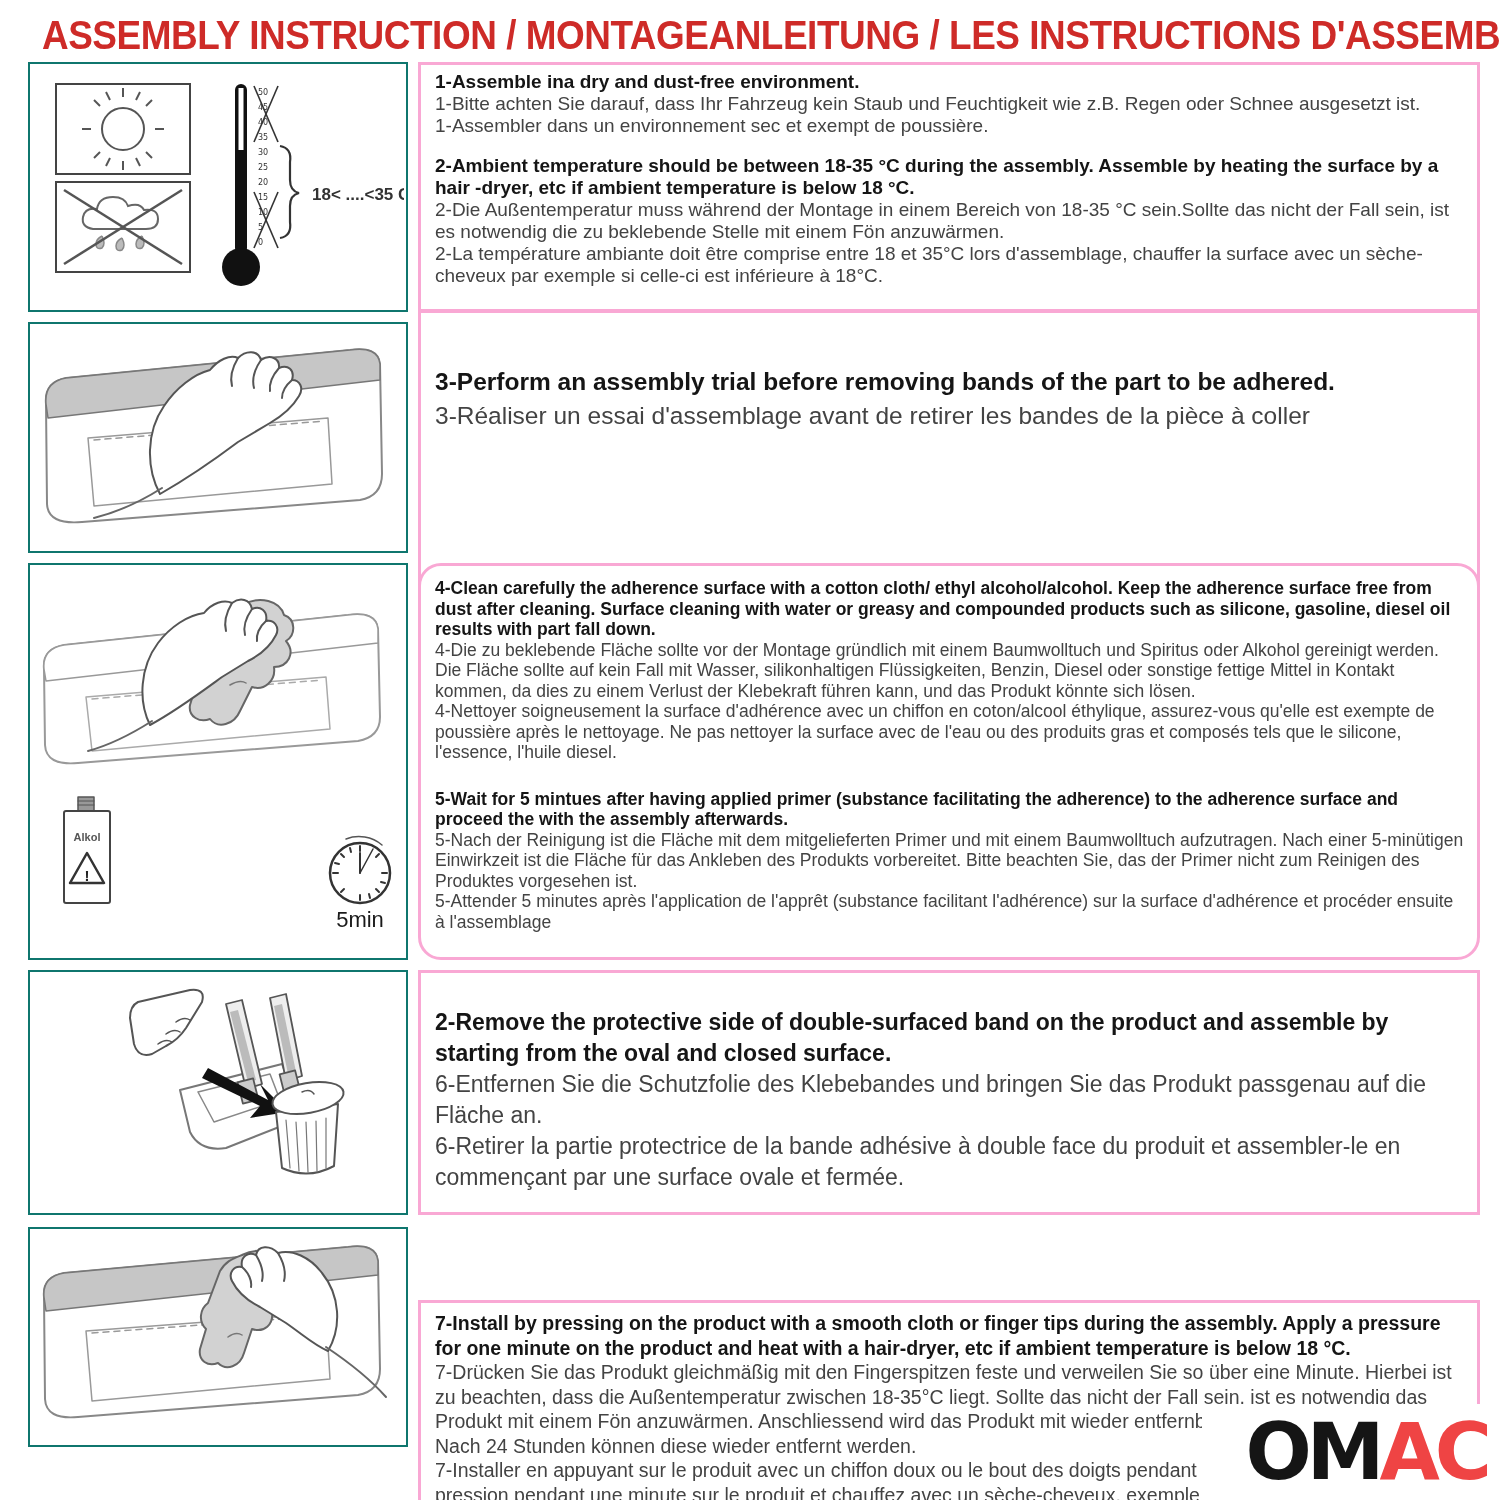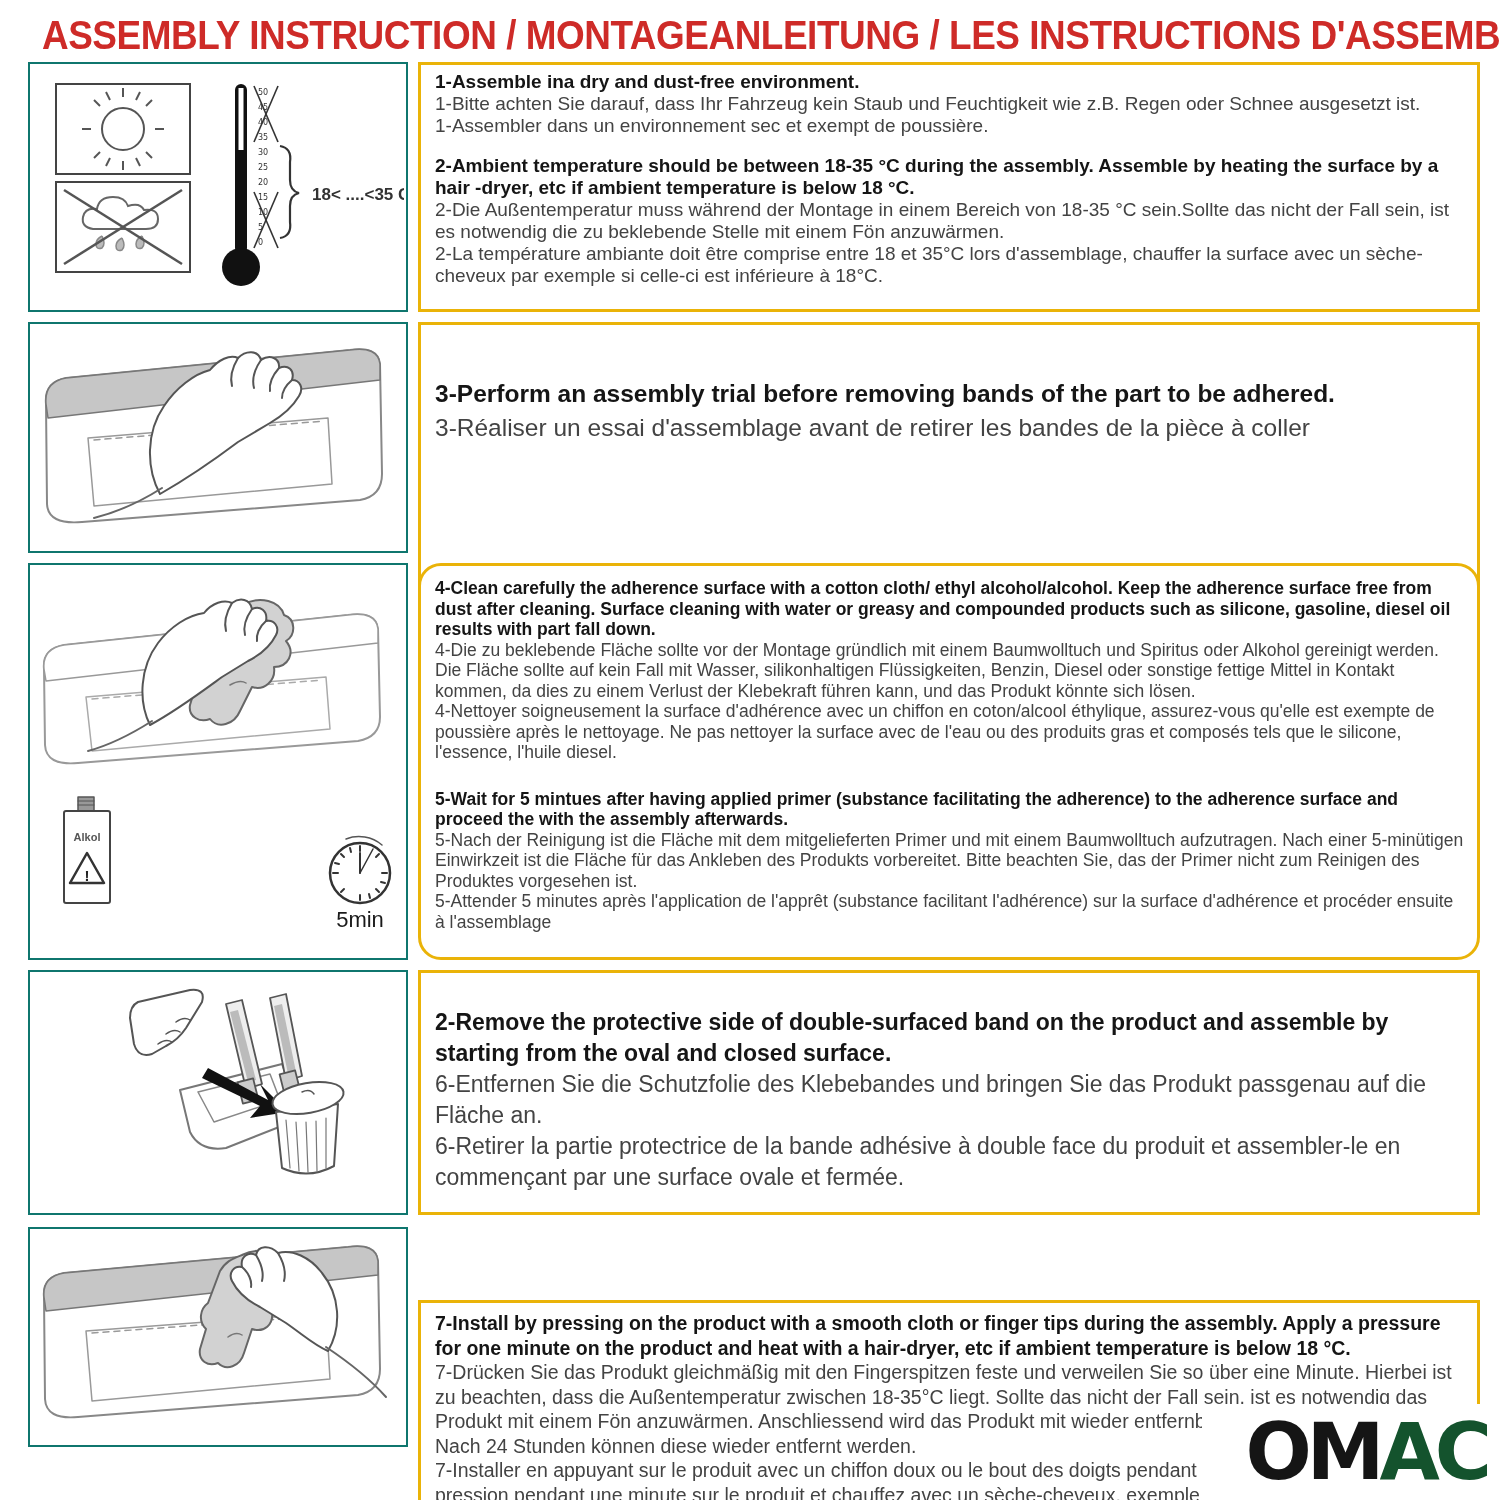--- a/index.html
+++ b/index.html
@@ -3,39 +3,39 @@
 <meta charset="utf-8">
 <style>
   html,body{margin:0;padding:0;background:#fff;}
   .page{position:relative;width:1500px;height:1500px;background:#fff;overflow:hidden;
         font-family:"Liberation Sans",sans-serif;}
   .title{position:absolute;left:42px;top:12px;font-size:41px;font-weight:bold;
          letter-spacing:-0.5px;color:#ce2b28;white-space:nowrap;
          transform:scaleX(0.9);transform-origin:left top;}
   .lbox{position:absolute;left:28px;width:380px;border:2px solid #0f766e;
         background:#fff;box-sizing:border-box;}
-  .rbox{position:absolute;left:418px;width:1062px;border:3px solid #eab308;
+  .rbox{position:absolute;left:418px;width:1062px;border:3px solid #f9a8d4;
         background:#fff;box-sizing:border-box;overflow:hidden;}
   .txt{padding:6px 10px 4px 14px;color:#434343;}
   .txt p{margin:0;}
   .en{font-weight:bold;color:#151515;}
   .r1 .txt{font-size:19px;line-height:22px;}
   .r1 .gap{margin-top:18px;}
   .r2 .txt{font-size:24.5px;line-height:34px;padding-top:52px;}
   .r3 .txt{font-size:17.5px;line-height:20.5px;padding-top:12px;}
   .r3 .gap{margin-top:26px;}
   .r4 .txt{font-size:23px;line-height:31px;padding-top:34px;}
   .r5 .txt{font-size:19.5px;line-height:24.5px;padding-top:8px;}
   svg{display:block;}
   .logo{position:absolute;left:1202px;top:1404px;width:285px;height:96px;
         background:#fff;display:flex;align-items:center;justify-content:flex-end;
         font-family:"DejaVu Sans",sans-serif;font-weight:bold;font-size:78px;
         letter-spacing:-5px;line-height:1;}
   .logo .blk{color:#151515;}
-  .logo .red{color:#14532d;text-align:center;}
+  .logo .red{color:#ef4444;text-align:center;}
 </style>
 </head>
 <body>
 
 <div class="page">
 
   <div class="title">ASSEMBLY INSTRUCTION / MONTAGEANLEITUNG / LES INSTRUCTIONS D'ASSEMBLAGE</div>
 
   <div class="lbox" style="top:62px;height:250px;">
     <svg viewBox="0 0 374 244" width="374" height="244">
@@ -121,21 +121,21 @@
           <path d="M130,170 C116,144 116,108 134,82 C146,64 164,50 180,46 C188,36 200,30 208,34 C216,26 228,26 231,36 C240,30 250,34 249,44 C258,40 265,46 262,56 C270,56 274,64 269,72 C262,84 252,92 240,99 L208,118 C184,136 158,154 130,170 Z"></path>
           <path d="M208,34 C202,44 200,54 202,62" fill="none"></path>
           <path d="M231,36 C224,46 222,56 224,64" fill="none"></path>
           <path d="M249,44 C242,52 239,60 240,67" fill="none"></path>
           <path d="M262,56 C255,62 252,68 252,74" fill="none"></path>
           <path d="M132,164 C110,178 88,188 64,194" fill="none" stroke="#666"></path>
         </g>
       </g>
     </svg>
   </div>
-  <div class="rbox r2" style="top:322px;height:291px;">
+  <div class="rbox r2" style="top:310px;height:291px;">
     <div class="txt">
       <p class="en">3-Perform an assembly trial before removing bands of the part to be adhered.</p>
       <p>3-Réaliser un essai d'assemblage avant de retirer les bandes de la pièce à coller</p>
     </div>
   </div>
 
   <div class="lbox" style="top:563px;height:397px;">
     <svg viewBox="0 0 374 391" width="374" height="391">
       <g stroke-linejoin="round" stroke-linecap="round">
         <path d="M14,104 Q12,84 34,80 L318,50 Q346,46 348,64 L350,152 Q350,172 328,176 L48,198 Q16,201 15,180 Z" fill="#fff" stroke="#999" stroke-width="2"></path>

